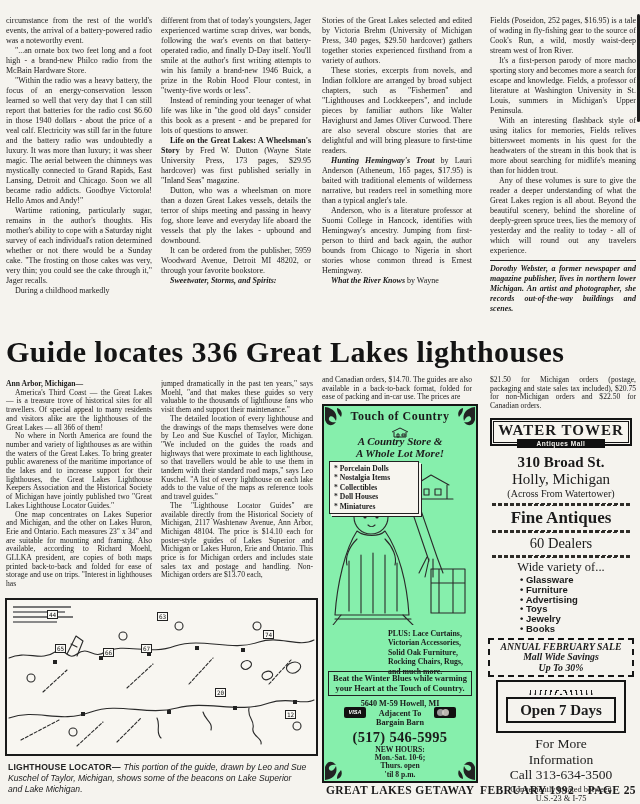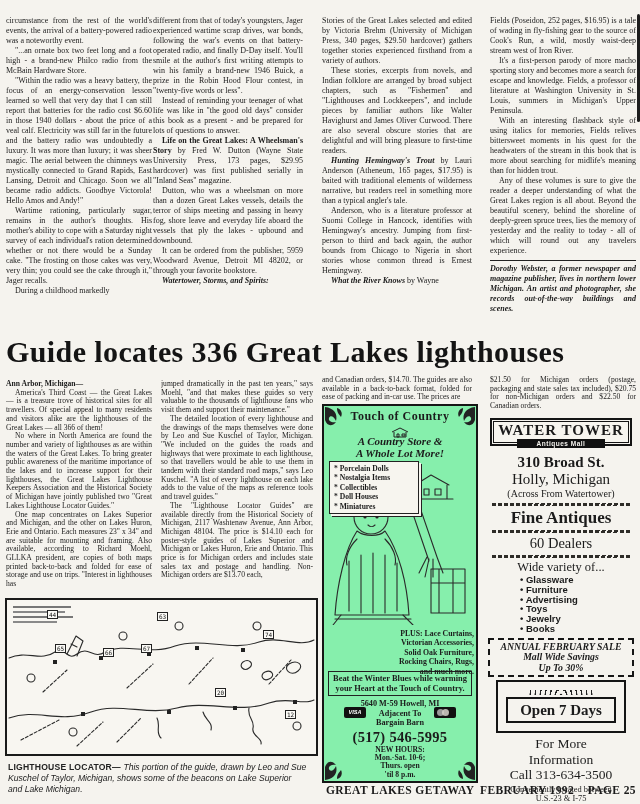--- a/index.html
+++ b/index.html
@@ -58,21 +58,21 @@
   .t-main{position:relative;height:168px;margin-top:2px;padding-left:8px;}
   .t-items{
     position:absolute;left:5px;top:0;width:82px;border:1px solid #222;
     box-shadow:2px 2px 0 #f7f5ef,3px 3px 0 #222;
     padding:2px 2px 2px 4px;text-align:left;font-size:7.6px;line-height:9.4px;
     font-weight:700;background:#f7f5ef;z-index:2;
   }
   .t-items div::before{content:"* ";}
   .t-art{position:absolute;right:1px;top:4px;z-index:1;}
   .t-plus{
-    width:86px;margin:0 2px 0 64px;text-align:right;
+    width:86px;margin:0 2px 0 64px;text-align:left;
     font-size:7.8px;line-height:9.4px;font-weight:700;height:40px;
   }
   .t-promo{
     border:1.5px solid #222;margin:2px 4px;padding:2px 3px;
     font-size:8.4px;line-height:9.6px;font-weight:700;
   }
   .t-addr{position:relative;margin:3px 12px 0;font-size:8.2px;line-height:9.6px;font-weight:700;}
   .card{position:absolute;top:8px;width:22px;height:11px;background:#111;border-radius:2px;}
   .card.visa{left:8px;color:#fff;font-size:5.5px;line-height:11px;font-style:italic;font-weight:700;
     font-family:"Liberation Sans",sans-serif;text-align:center;}
@@ -135,28 +135,28 @@
   <div class="col top" style="left:6px;top:16px;width:146px;height:320px">
     <div>
         <p class="para"><b></b><i class="bl"></i><span>circumstance from the rest of the world's events, the arrival of a battery-powered radio was a noteworthy event.</span></p>
         <p class="para"><b></b><i class="bl"></i><span>"...an ornate box two feet long and a foot high - a brand-new Philco radio from the McBain Hardware Store.</span></p>
         <p class="para"><b></b><i class="bl"></i><span>"Within the radio was a heavy battery, the focus of an energy-conservation lesson learned so well that very day that I can still report that batteries for the radio cost $6.60 in those 1940 dollars - about the price of a veal calf. Electricity was still far in the future and the battery radio was undoubtedly a luxury. It was more than luxury; it was sheer magic. The aerial between the chimneys was mystically connected to Grand Rapids, East Lansing, Detroit and Chicago. Soon we all became radio addicts. Goodbye Victorola! Hello Amos and Andy!"</span></p>
         <p class="para"><b></b><i class="bl"></i><span>Wartime rationing, particularly sugar, remains in the author's thoughts. His mother's ability to cope with a Saturday night survey of each individual's ration determined whether or not there would be a Sunday cake. "The frosting on those cakes was very, very thin; you could see the cake through it," Jager recalls.</span></p>
         <p class="para"><b></b><i class="bl"></i><span>During a childhood markedly</span></p>
       </div>
   </div>
 
-  <div class="col top" style="left:153px;top:16px;width:150px;height:320px">
+  <div class="col top" style="left:161px;top:16px;width:150px;height:320px">
     <div>
         <p class="para"><b></b><i class="bl"></i><span>different from that of today's youngsters, Jager experienced wartime scrap drives, war bonds, following the war's events on that battery-operated radio, and finally D-Day itself. You'll smile at the author's first writing attempts to win his family a brand-new 1946 Buick, a prize in the Robin Hood Flour contest, in "twenty-five words or less".</span></p>
         <p class="para"><b></b><i class="bl"></i><span>Instead of reminding your teenager of what life was like in "the good old days" consider this book as a present - and be prepared for lots of questions to answer.</span></p>
         <p class="para"><b>Life on the Great Lakes: A Wheelsman's Story</b><i class="bl"></i><span> by Fred W. Dutton (Wayne State University Press, 173 pages, $29.95 hardcover) was first published serially in "Inland Seas" magazine.</span></p>
         <p class="para"><b></b><i class="bl"></i><span>Dutton, who was a wheelsman on more than a dozen Great Lakes vessels, details the terror of ships meeting and passing in heavy fog, shore leave and everyday life aboard the vessels that ply the lakes - upbound and downbound.</span></p>
         <p class="para"><b></b><i class="bl"></i><span>It can be ordered from the publisher, 5959 Woodward Avenue, Detroit MI 48202, or through your favorite bookstore.</span></p>
-        <p class="para"><b></b><i class="bl">Watertower, Storms, and Spirits:</i><span></span></p>
+        <p class="para"><b></b><i class="bl">Sweetwater, Storms, and Spirits:</i><span></span></p>
       </div>
   </div>
 
   <div class="col top" style="left:322px;top:16px;width:150px;height:320px">
     <div>
         <p class="para"><b></b><i class="bl"></i><span>Stories of the Great Lakes selected and edited by Victoria Brehm (University of Michigan Press, 340 pages, $29.50 hardcover) gathers together stories experienced firsthand from a variety of authors.</span></p>
         <p class="para"><b></b><i class="bl"></i><span>These stories, excerpts from novels, and Indian folklore are arranged by broad subject chapters, such as "Fishermen" and "Lighthouses and Lockkeepers", and include pieces by familiar authors like Walter Havighurst and James Oliver Curwood. There are also several obscure stories that are delightful and will bring pleasure to first-time readers.</span></p>
         <p class="para"><b></b><i class="bl">Hunting Hemingway's Trout</i><span> by Lauri Anderson (Atheneum, 165 pages, $17.95) is baited with traditional elements of wilderness narrative, but readers reel in something more than a typical angler's tale.</span></p>
         <p class="para"><b></b><i class="bl"></i><span>Anderson, who is a literature professor at Suomi College in Hancock, identifies with Hemingway's ancestry. Jumping from first-person to third and back again, the author bounds from Chicago to Nigeria in short stories whose common thread is Ernest Hemingway.</span></p>
         <p class="para"><b></b><i class="bl">What the River Knows</i><span> by Wayne</span></p>

